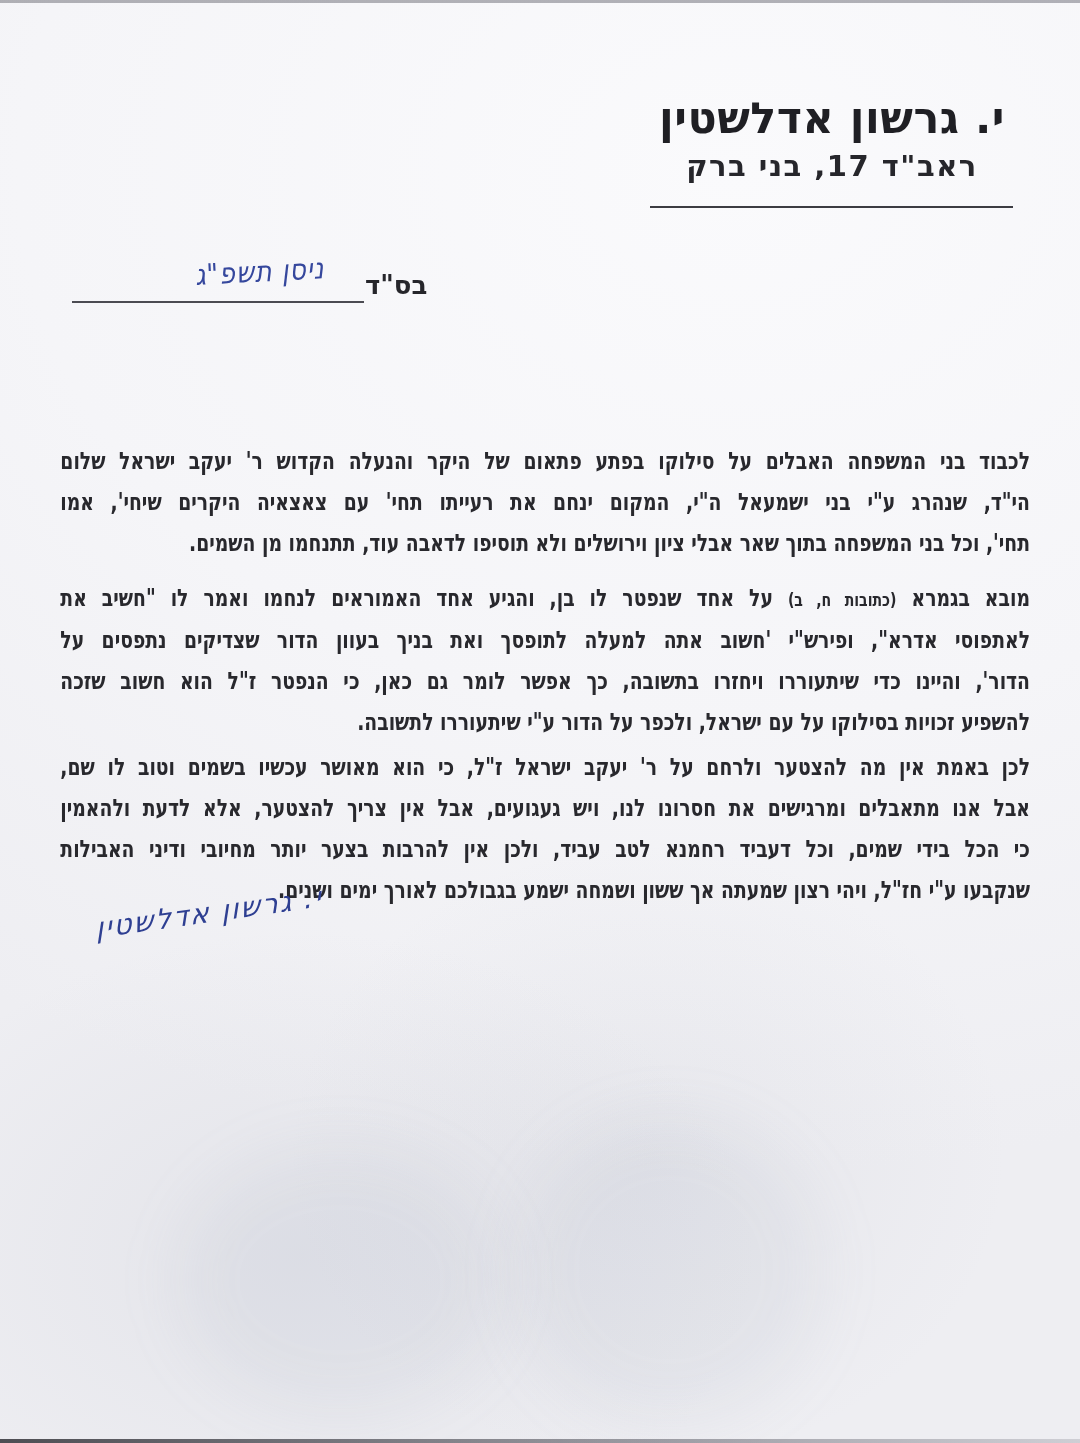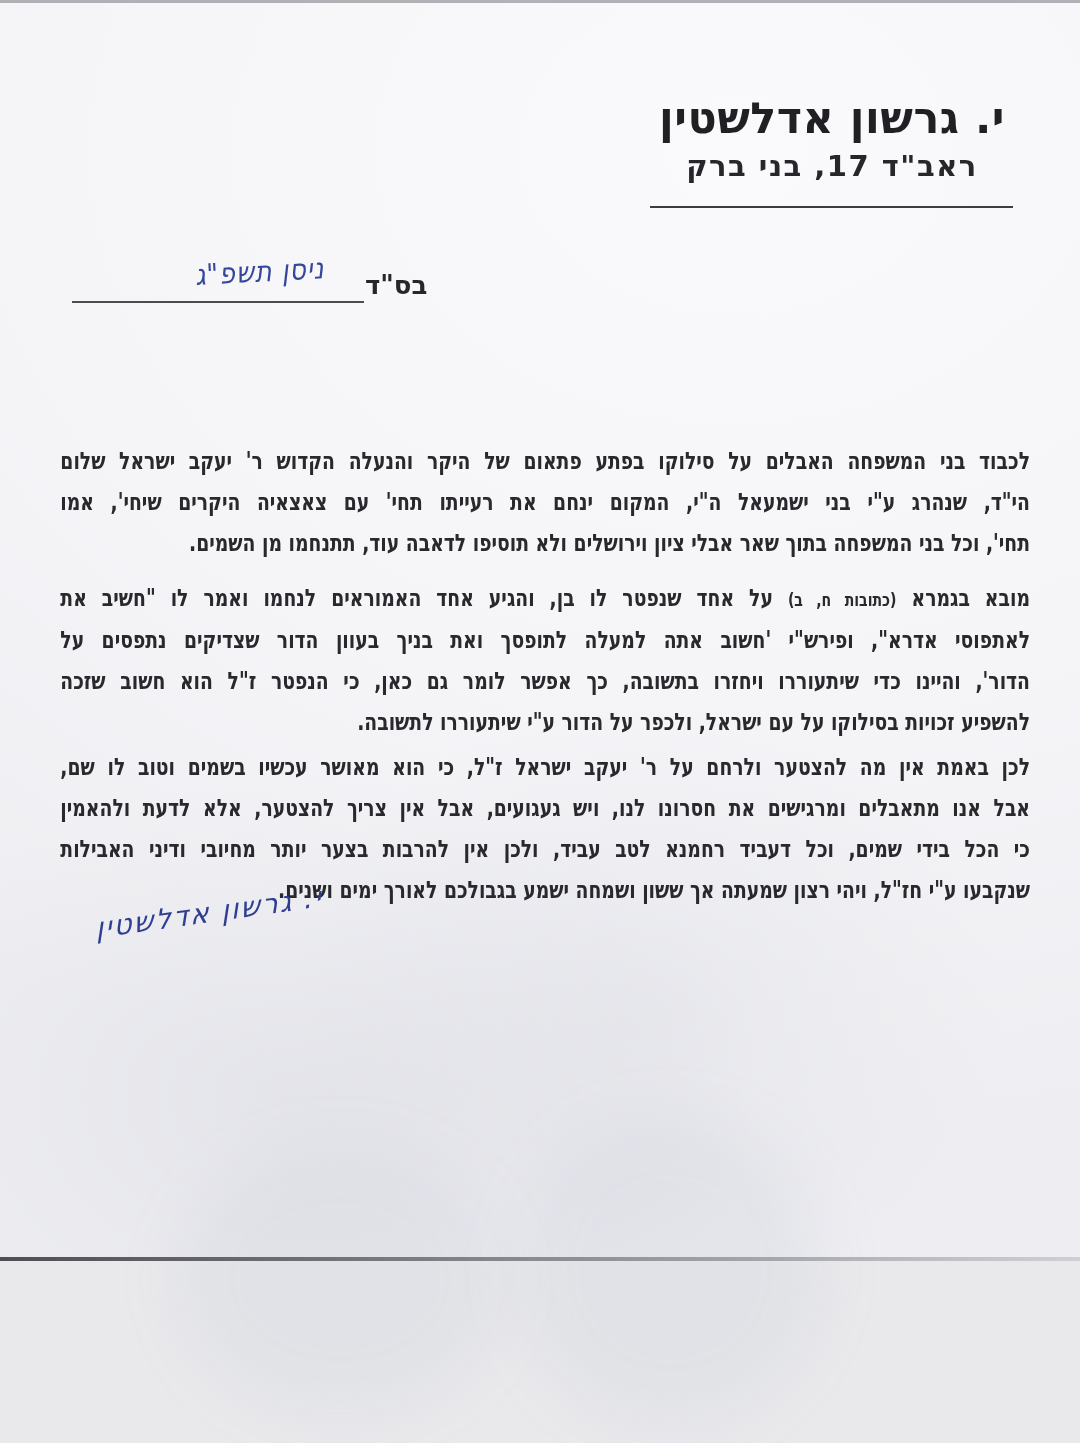--- a/index.html
+++ b/index.html
@@ -3,21 +3,21 @@
 <meta charset="utf-8">
 <style>
   * { margin:0; padding:0; box-sizing:border-box; }
   html,body { width:1080px; height:1443px; }
   body {
     font-family:"DejaVu Sans", sans-serif;
     overflow:hidden;
     background:#e9e9ec;
   }
   .page {
-    position:relative; width:1080px; height:1261px;
+    position:relative; width:1080px; height:1443px;
     background:
       radial-gradient(ellipse 700px 500px at 28% 87%, rgba(172,176,190,0.16), transparent 65%),
       radial-gradient(ellipse 600px 520px at 60% 80%, rgba(168,172,186,0.12), transparent 60%),
       radial-gradient(ellipse 1300px 1000px at 68% 12%, #fafafc 0%, #f5f5f8 55%, #eeeef2 100%);
   }
   .edge-top {
     position:absolute; top:0; left:0; width:1080px; height:3px;
     background:linear-gradient(90deg, rgba(118,118,126,0.55), rgba(158,158,166,0.8));
   }
   .edge-bottom {

